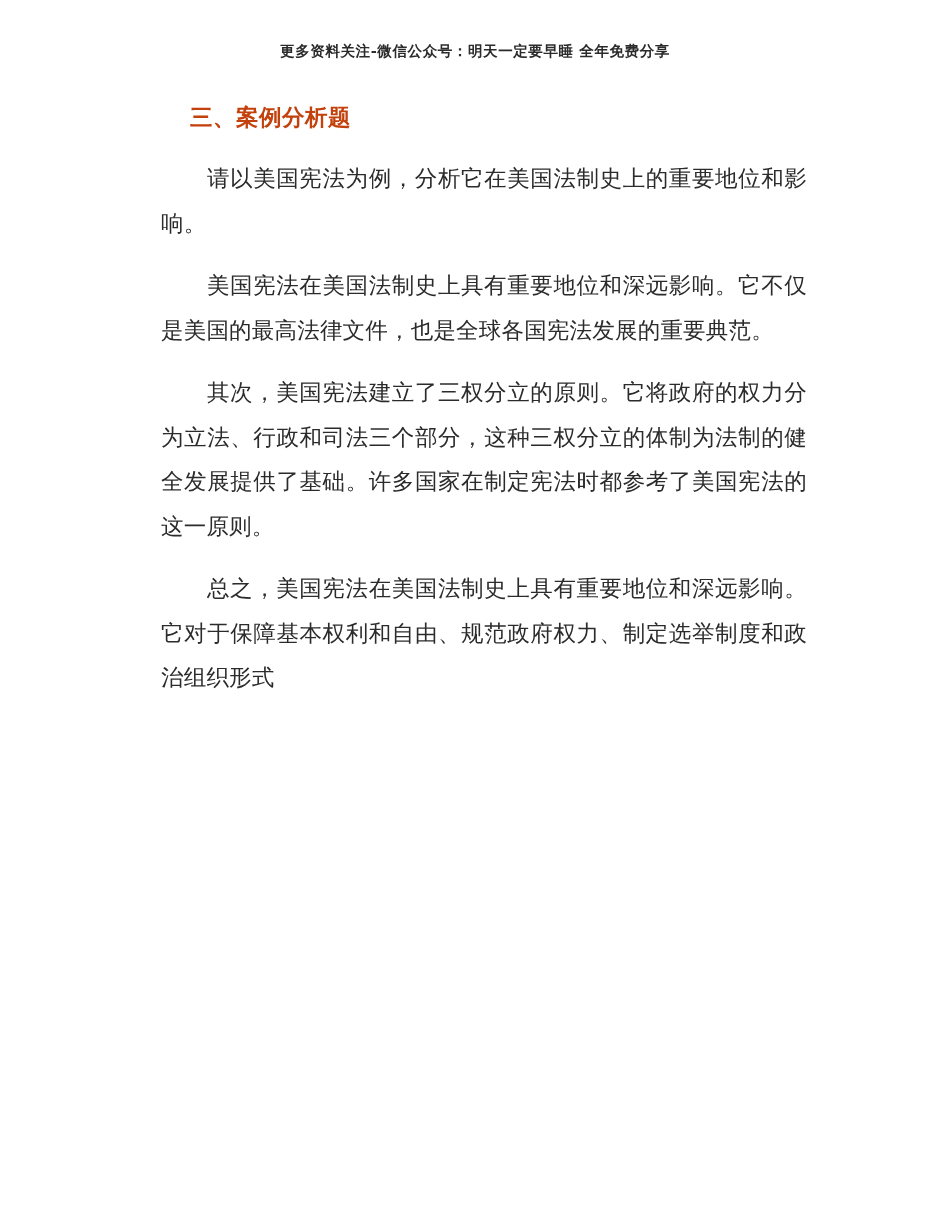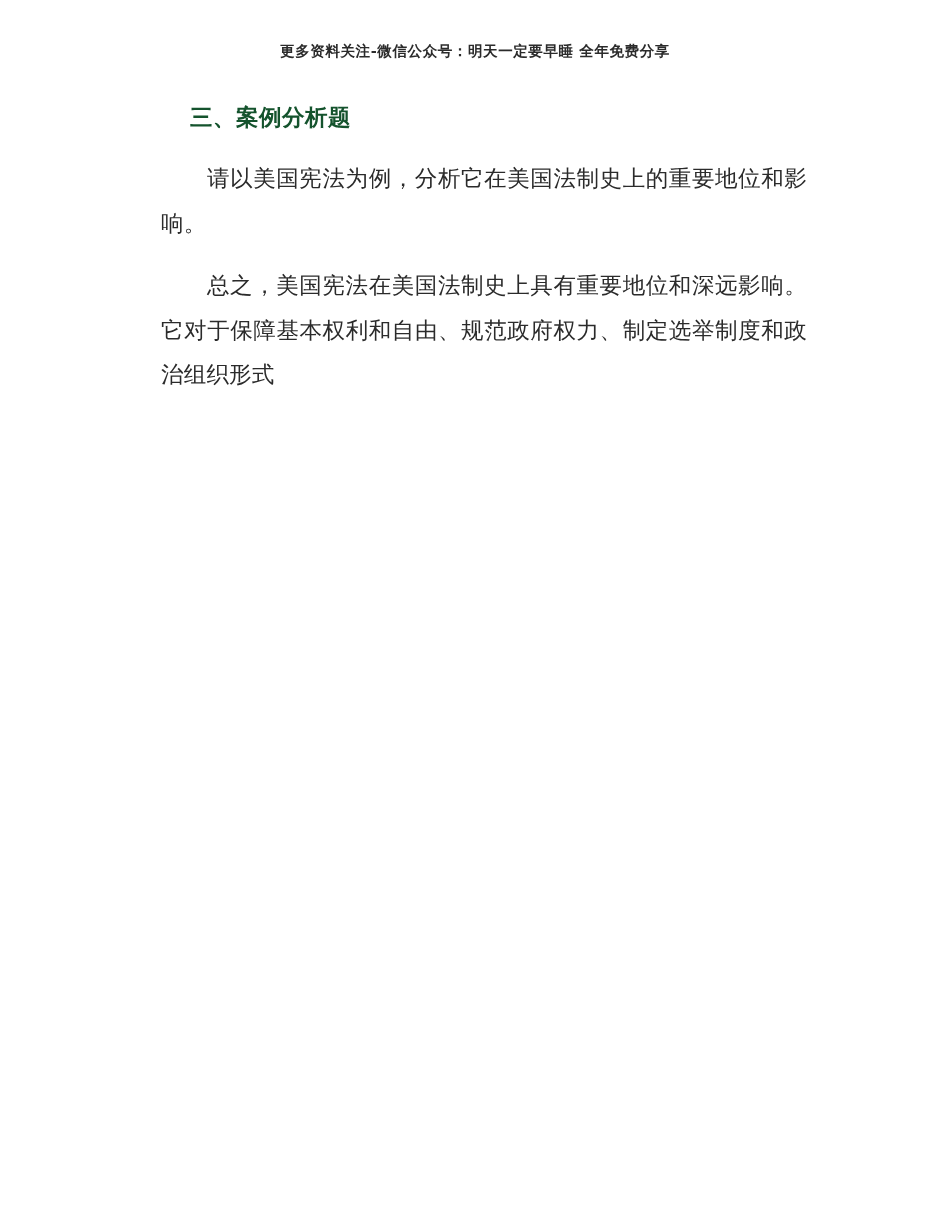--- a/index.html
+++ b/index.html
@@ -30,21 +30,21 @@
   }
   .body-area {
     position: absolute;
     left: 145px;
     top: 100px;
     width: 662px;
   }
   .section-heading {
     font-size: 22.5px;
     line-height: 34px;
-    color: #14532d;
+    color: #c2410c;
     text-indent: 45px;
     margin: 0 0 22px 0;
     letter-spacing: 0.5px;
   }
   .para {
     font-size: 22.5px;
     line-height: 44.5px;
     color: #2b2b2b;
     text-indent: 46px;
     margin: 0 0 18px 16px;
@@ -62,22 +62,24 @@
 <div class="page">
 
   <div class="header-note">更多资料关注-微信公众号：明天一定要早睡 全年免费分享</div>
 
   <div class="body-area">
 
     <h2 class="section-heading">三、案例分析题</h2>
 
     <p class="para">请以美国宪法为例，分析它在美国法制史上的重要地位和影响。</p>
 
+    <p class="para">美国宪法在美国法制史上具有重要地位和深远影响。它不仅是美国的最高法律文件，也是全球各国宪法发展的重要典范。</p>
 
 
+    <p class="para">其次，美国宪法建立了三权分立的原则。它将政府的权力分为立法、行政和司法三个部分，这种三权分立的体制为法制的健全发展提供了基础。许多国家在制定宪法时都参考了美国宪法的这一原则。</p>
 
 
 
     <p class="para">总之，美国宪法在美国法制史上具有重要地位和深远影响。它对于保障基本权利和自由、规范政府权力、制定选举制度和政治组织形式</p>
 
   </div>
 
 </div>
 
 </body></html>

